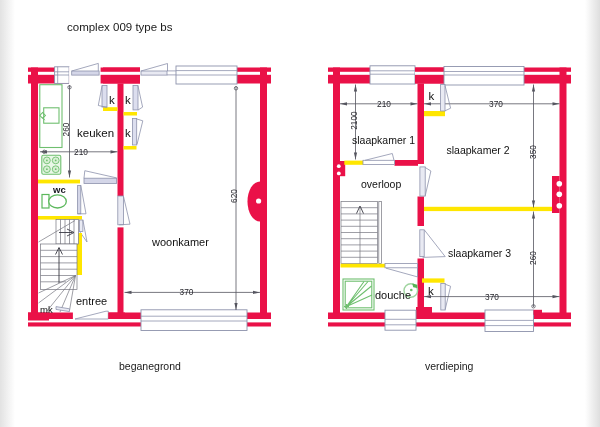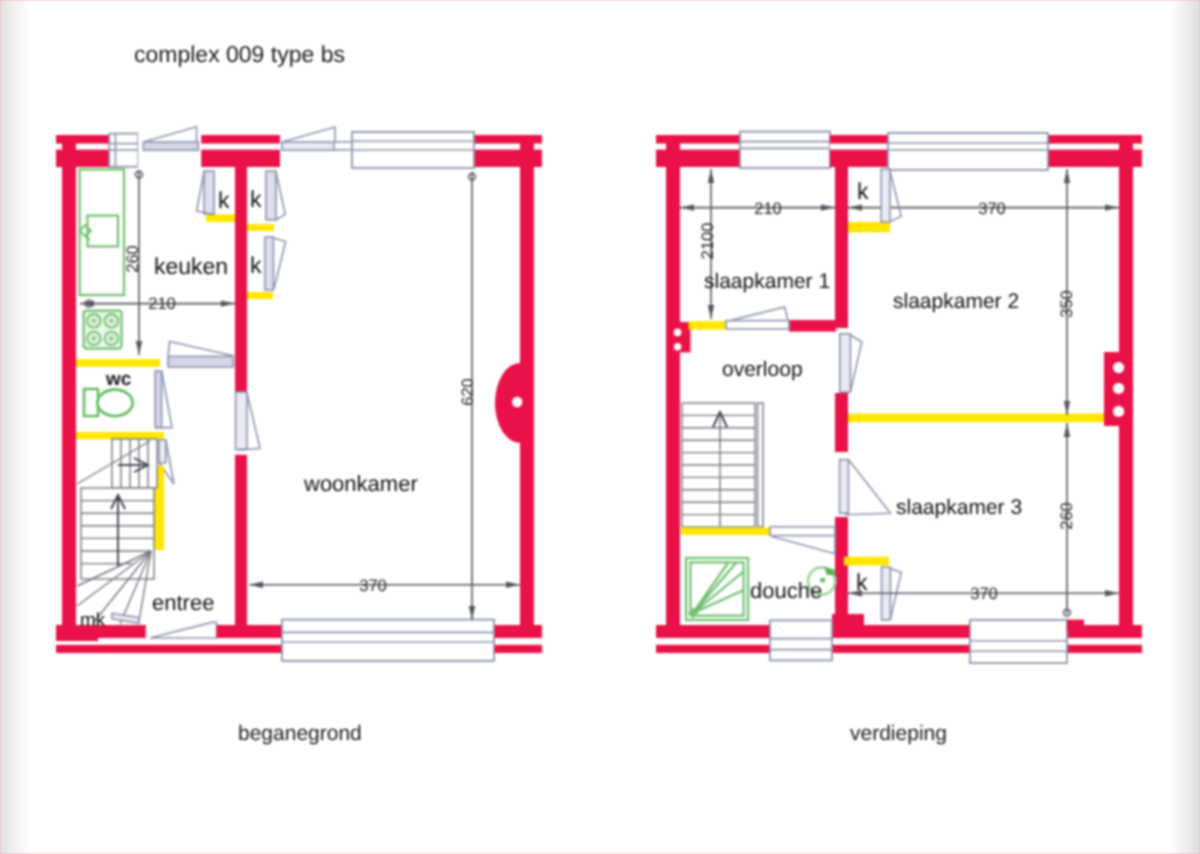--- a/index.html
+++ b/index.html
@@ -1,16 +1,16 @@
 <!DOCTYPE html>
 <html><head>
 <meta charset="utf-8">
 <style>
   html,body{margin:0;padding:0;background:#fff;}
-  #page{position:relative;width:600px;height:427px;background:#fca5a5;overflow:hidden;
+  #page{position:relative;width:600px;height:427px;background:#fde047;overflow:hidden;
         font-family:"Liberation Sans", sans-serif;}
   svg{position:absolute;top:0;left:0;filter:blur(0.45px);}
 </style>
 </head>
 <body>
 <div id="page">
 <svg width="600" height="427" viewBox="0 0 600 427">
 <defs>
   <linearGradient id="gl" x1="0" y1="0" x2="1" y2="0">
     <stop offset="0" stop-color="#e2e2e2"></stop>

